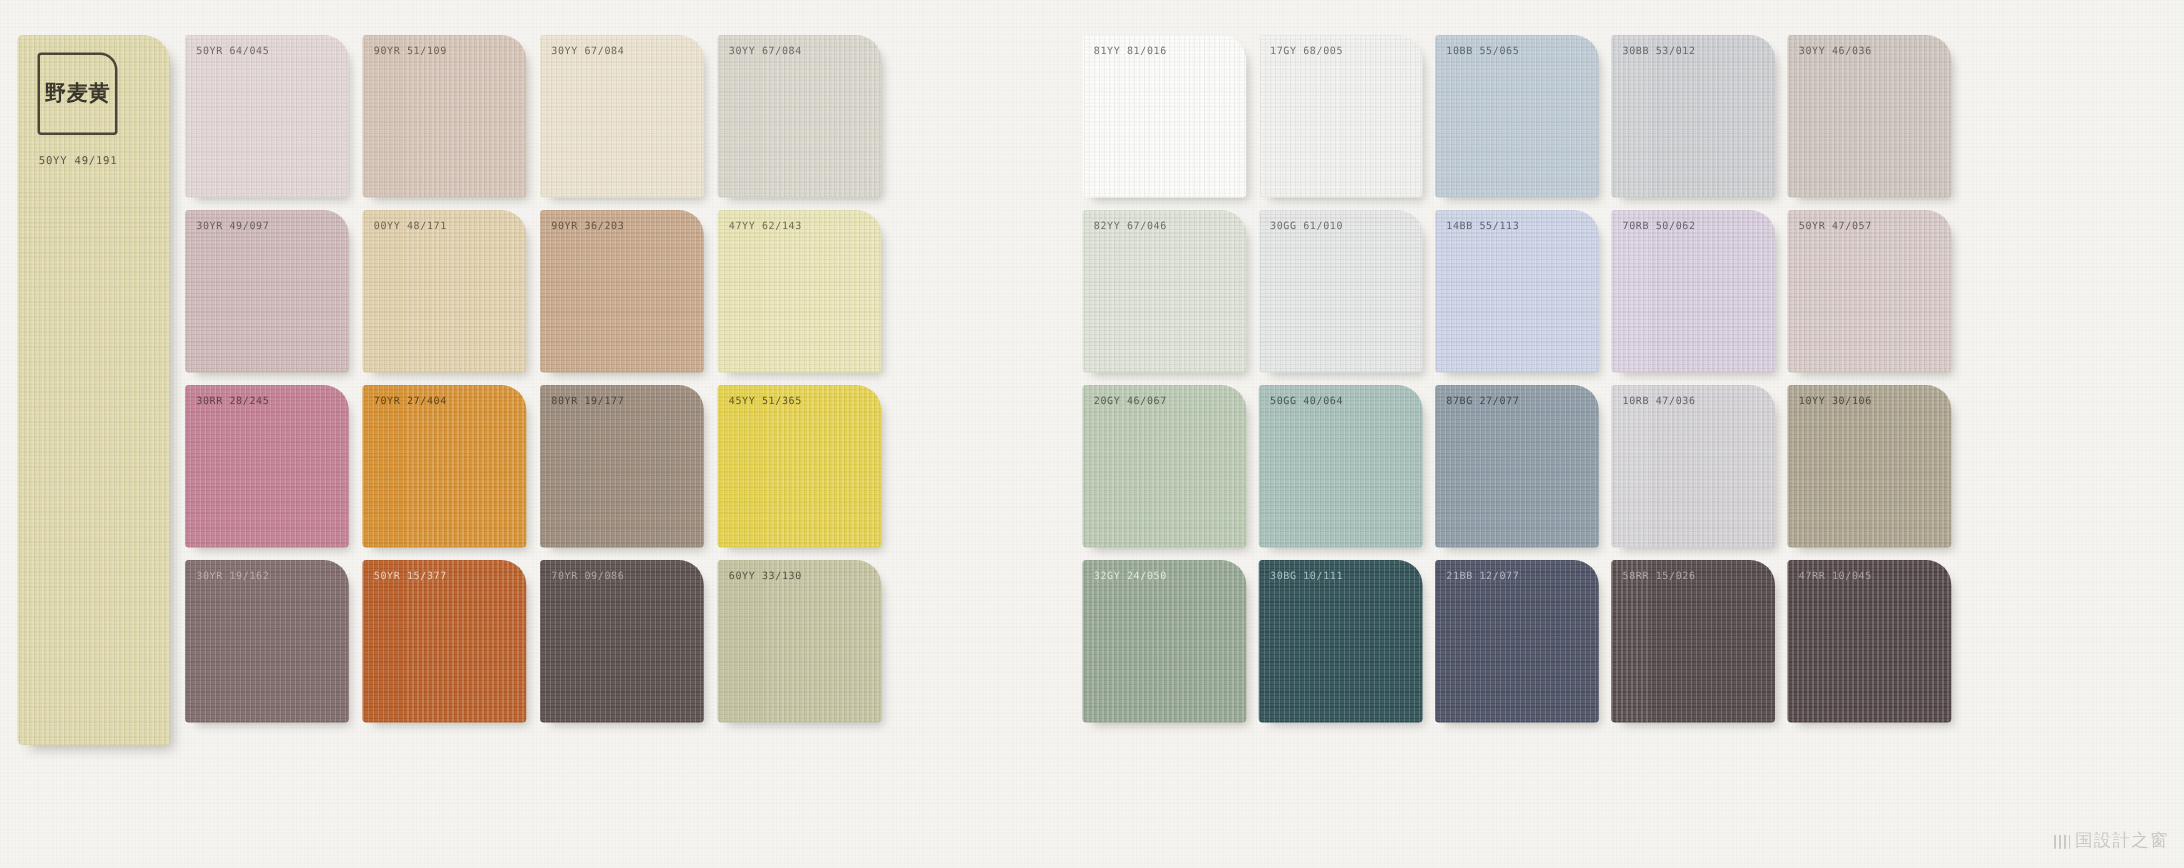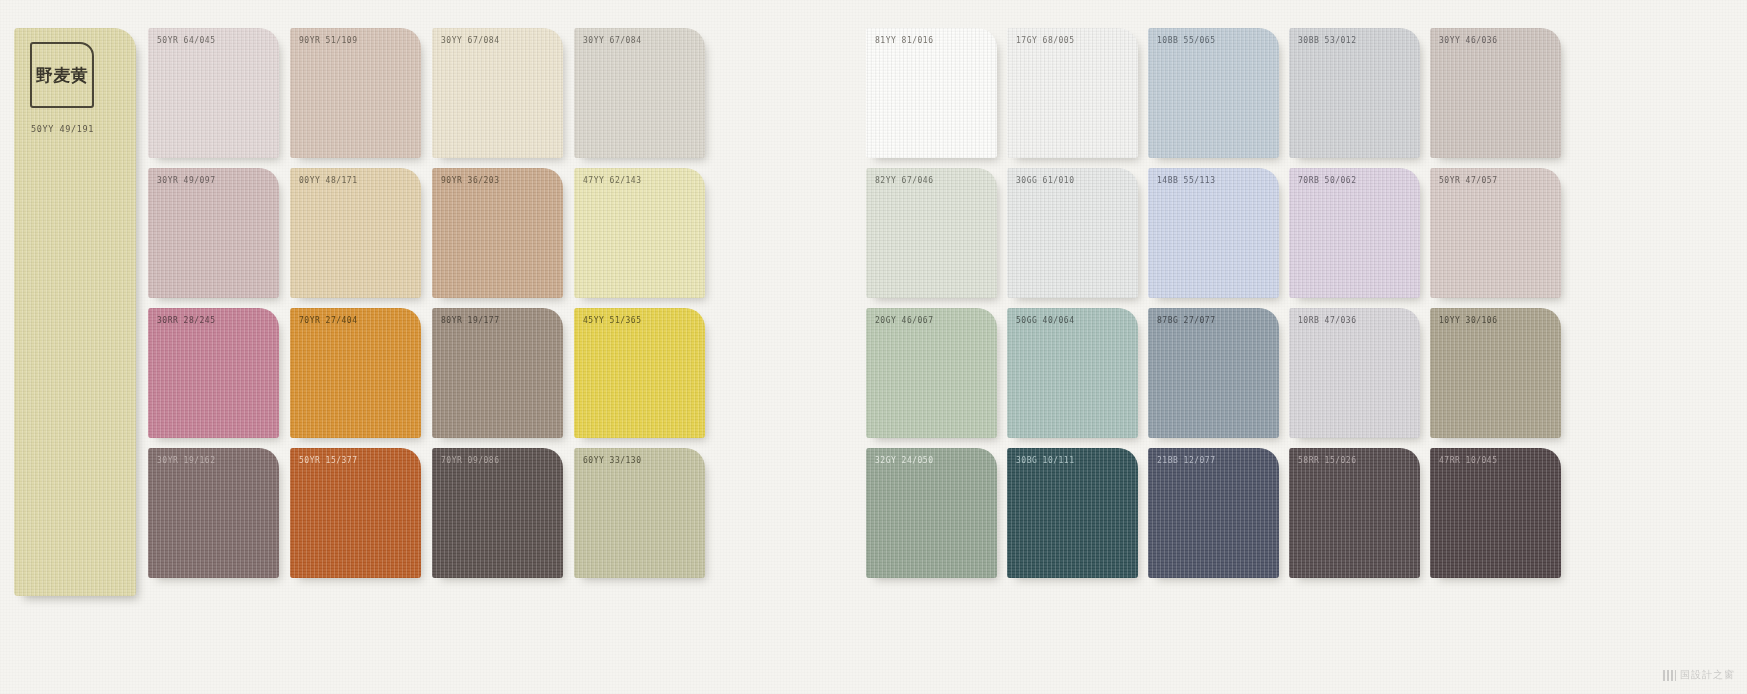--- a/index.html
+++ b/index.html
@@ -101,21 +101,21 @@
     opacity: 0.40;
     z-index: 6;
   }
   .watermark .wm-bars {
     display: inline-block;
     width: 13px; height: 11px;
     background: repeating-linear-gradient(90deg, #8d8d8d 0 2px, transparent 2px 4px);
   }
   .watermark .wm-text {
     font-family: "DejaVu Sans", sans-serif;
-    font-size: 10px;
+    font-size: 14px;
     color: #8a8a8a;
     letter-spacing: 1px;
   }
 </style>
 </head>
 <body>
 
 <div id="stage">
 
   <div class="title-card">

